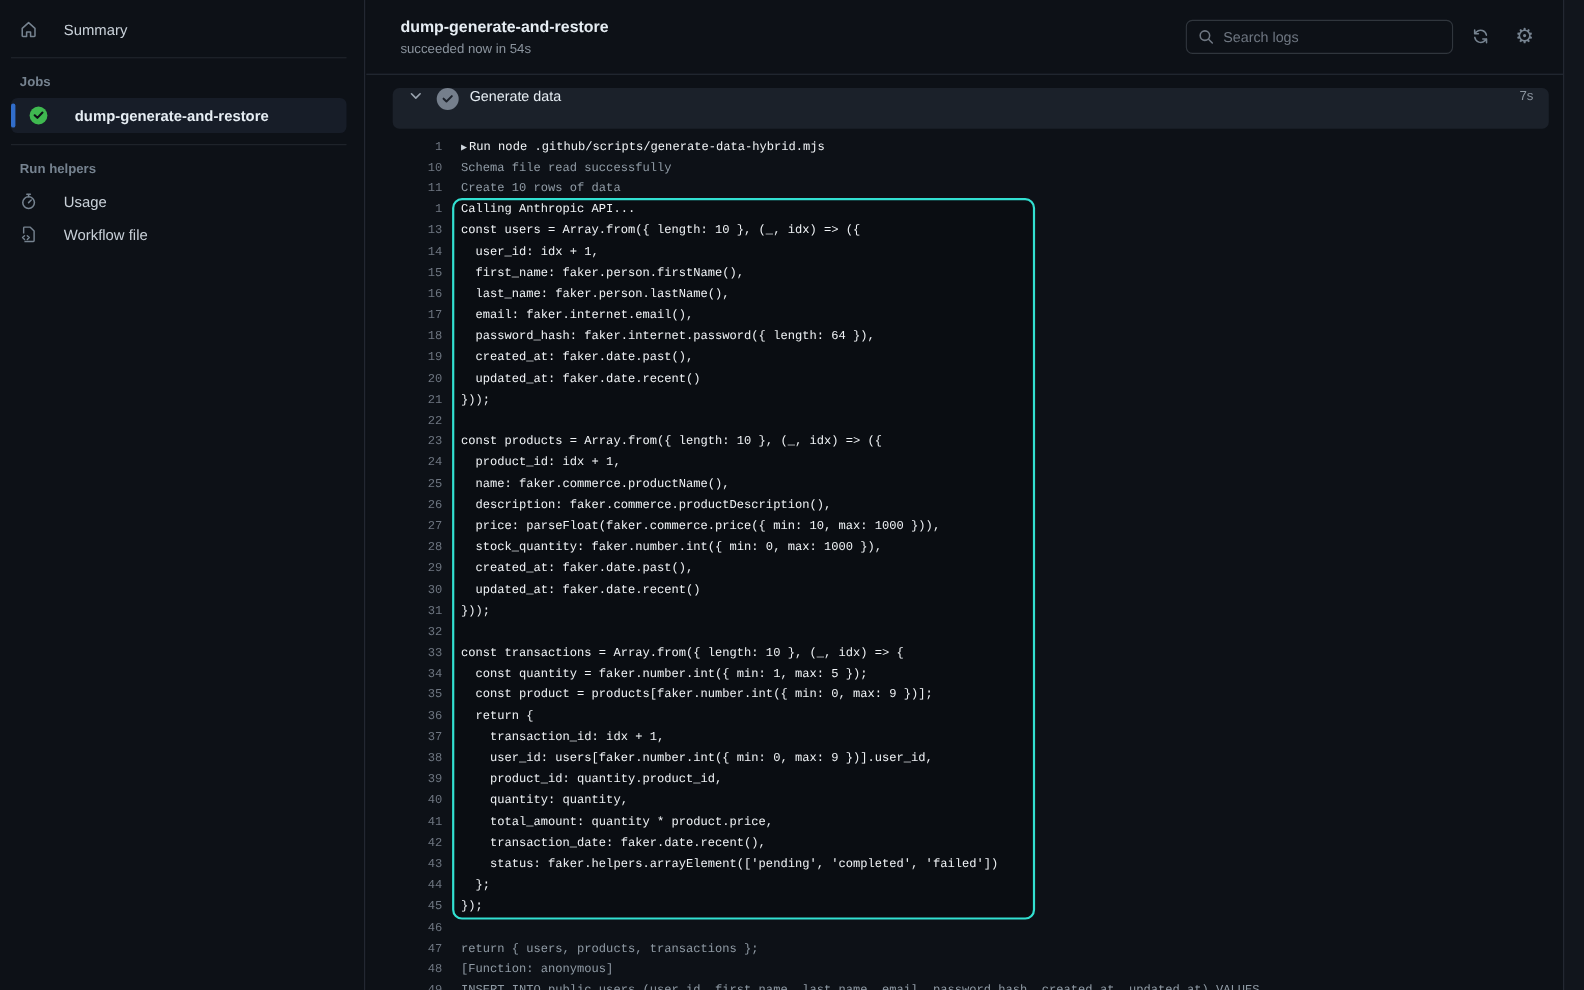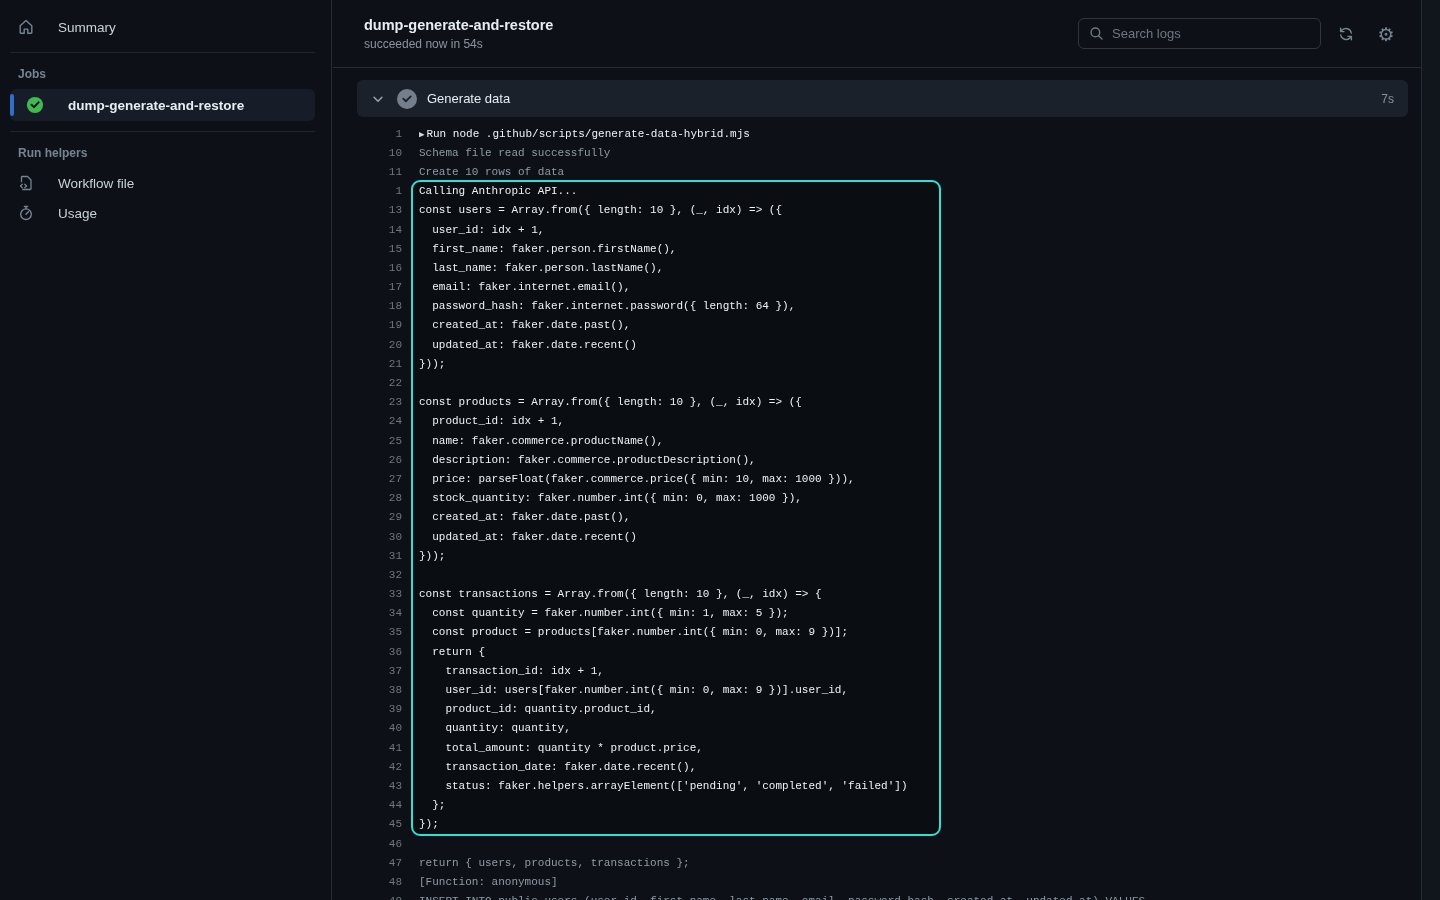--- a/index.html
+++ b/index.html
@@ -30,29 +30,29 @@
   .job-row .bar{position:absolute;left:0;top:5px;bottom:5px;width:4px;border-radius:2px;background:var(--accent-blue)}
   .job-row .ic{width:18px;height:18px;flex:0 0 18px;color:var(--green)}
 
   
   .main{position:absolute;left:333px;top:0;right:0;height:900px;background:var(--bg)}
   .right-gutter{position:absolute;top:0;right:0;width:19px;height:900px;background:#11151c;border-left:1px solid var(--border)}
   .main-header{position:absolute;left:0;top:0;right:19px;height:68px;border-bottom:1px solid var(--border);display:flex;align-items:center}
   .title-wrap{margin-left:31px}
   .run-title{font-size:14.5px;font-weight:700;color:var(--txt)}
   .run-subtitle{font-size:12px;color:var(--muted);margin-top:4px}
-  .header-controls{margin-left:auto;display:flex;align-items:flex-end;gap:10px;margin-right:20px}
+  .header-controls{margin-left:auto;display:flex;align-items:flex-start;gap:10px;margin-right:20px}
   .search-box{display:flex;align-items:center;gap:8px;width:243px;height:31px;border:1px solid #30363d;border-radius:6px;padding:0 10px;color:var(--faint);background:transparent;cursor:text}
   .search-box input{border:none;outline:none;background:transparent;color:var(--txt);font-size:13px;width:100%;font-family:"Liberation Sans",sans-serif}
   .search-box input::placeholder{color:var(--faint)}
   .icon-btn{display:flex;align-items:center;justify-content:center;width:30px;height:30px;border-radius:6px;color:#768390;cursor:pointer;background:transparent;border:none}
   .gear-glyph{font-size:19px;line-height:1;color:#768390}
 
   
-  .step-header{position:absolute;left:24px;top:80px;width:1051px;height:37px;background:var(--panel);border-radius:6px;display:flex;align-items:center;padding:0 14px;cursor:pointer}
+  .step-header{position:absolute;left:24px;top:80px;width:1051px;height:37px;background:var(--panel);border-radius:6px;display:flex;align-items:flex-start;padding:0 14px;cursor:pointer}
   .step-header .chev{color:#9aa4af;display:flex;align-items:center;margin-right:12px}
   .step-check{width:20px;height:20px;border-radius:50%;background:#757f8c;display:flex;align-items:center;justify-content:center;margin-right:10px;flex:0 0 20px}
   .step-name{font-size:13px;font-weight:400;color:var(--txt)}
   .step-duration{margin-left:auto;font-size:12px;color:var(--muted)}
 
   
   .log{position:absolute;left:24px;top:124px;width:1100px;font-family:"Liberation Mono","DejaVu Sans Mono",monospace;font-size:11px}
   .log-rows{position:relative;z-index:2}
   .log-row{display:flex;height:19.2px;align-items:center}
   .ln{width:45px;text-align:right;color:var(--faint);flex:0 0 45px;font-size:11px;cursor:pointer}
@@ -89,35 +89,35 @@
     <span>dump-generate-and-restore</span>
   </div>
 
   <div class="divider"></div>
 
   <div class="section-label">Run helpers</div>
 
   <div class="side-row">
     <span class="ic">
       <svg width="16" height="16" viewBox="0 0 16 16">
-          <path d="M4.2 14.5h8.1a.7.7 0 0 0 .7-.7V5L9.5 1.5H4.2a.7.7 0 0 0-.7.7v5" fill="none" stroke="currentColor" stroke-width="1.3" stroke-linejoin="round"></path>
-          <path d="M4.3 9.3 2.5 11l1.8 1.7M6.8 9.3 8.6 11l-1.8 1.7" fill="none" stroke="currentColor" stroke-width="1.3" stroke-linecap="round" stroke-linejoin="round"></path>
-        </svg>
-    </span>
-    <span>Workflow file</span>
+          <circle cx="8" cy="9.2" r="5.3" fill="none" stroke="currentColor" stroke-width="1.4"></circle>
+          <path d="M8 9.2 10.4 6.8M6.4 1.5h3.2M8 1.5v2.3" fill="none" stroke="currentColor" stroke-width="1.4" stroke-linecap="round"></path>
+        </svg>
+    </span>
+    <span>Usage</span>
   </div>
 
   <div class="side-row">
     <span class="ic">
       <svg width="16" height="16" viewBox="0 0 16 16">
-          <circle cx="8" cy="9.2" r="5.3" fill="none" stroke="currentColor" stroke-width="1.4"></circle>
-          <path d="M8 9.2 10.4 6.8M6.4 1.5h3.2M8 1.5v2.3" fill="none" stroke="currentColor" stroke-width="1.4" stroke-linecap="round"></path>
-        </svg>
-    </span>
-    <span>Usage</span>
+          <path d="M4.2 14.5h8.1a.7.7 0 0 0 .7-.7V5L9.5 1.5H4.2a.7.7 0 0 0-.7.7v5" fill="none" stroke="currentColor" stroke-width="1.3" stroke-linejoin="round"></path>
+          <path d="M4.3 9.3 2.5 11l1.8 1.7M6.8 9.3 8.6 11l-1.8 1.7" fill="none" stroke="currentColor" stroke-width="1.3" stroke-linecap="round" stroke-linejoin="round"></path>
+        </svg>
+    </span>
+    <span>Workflow file</span>
   </div>
 </nav>
 
 <main class="main">
   <div class="right-gutter"></div>
 
   <header class="main-header">
     <div class="title-wrap">
       <div class="run-title">dump-generate-and-restore</div>
       <div class="run-subtitle">succeeded now in 54s</div>

